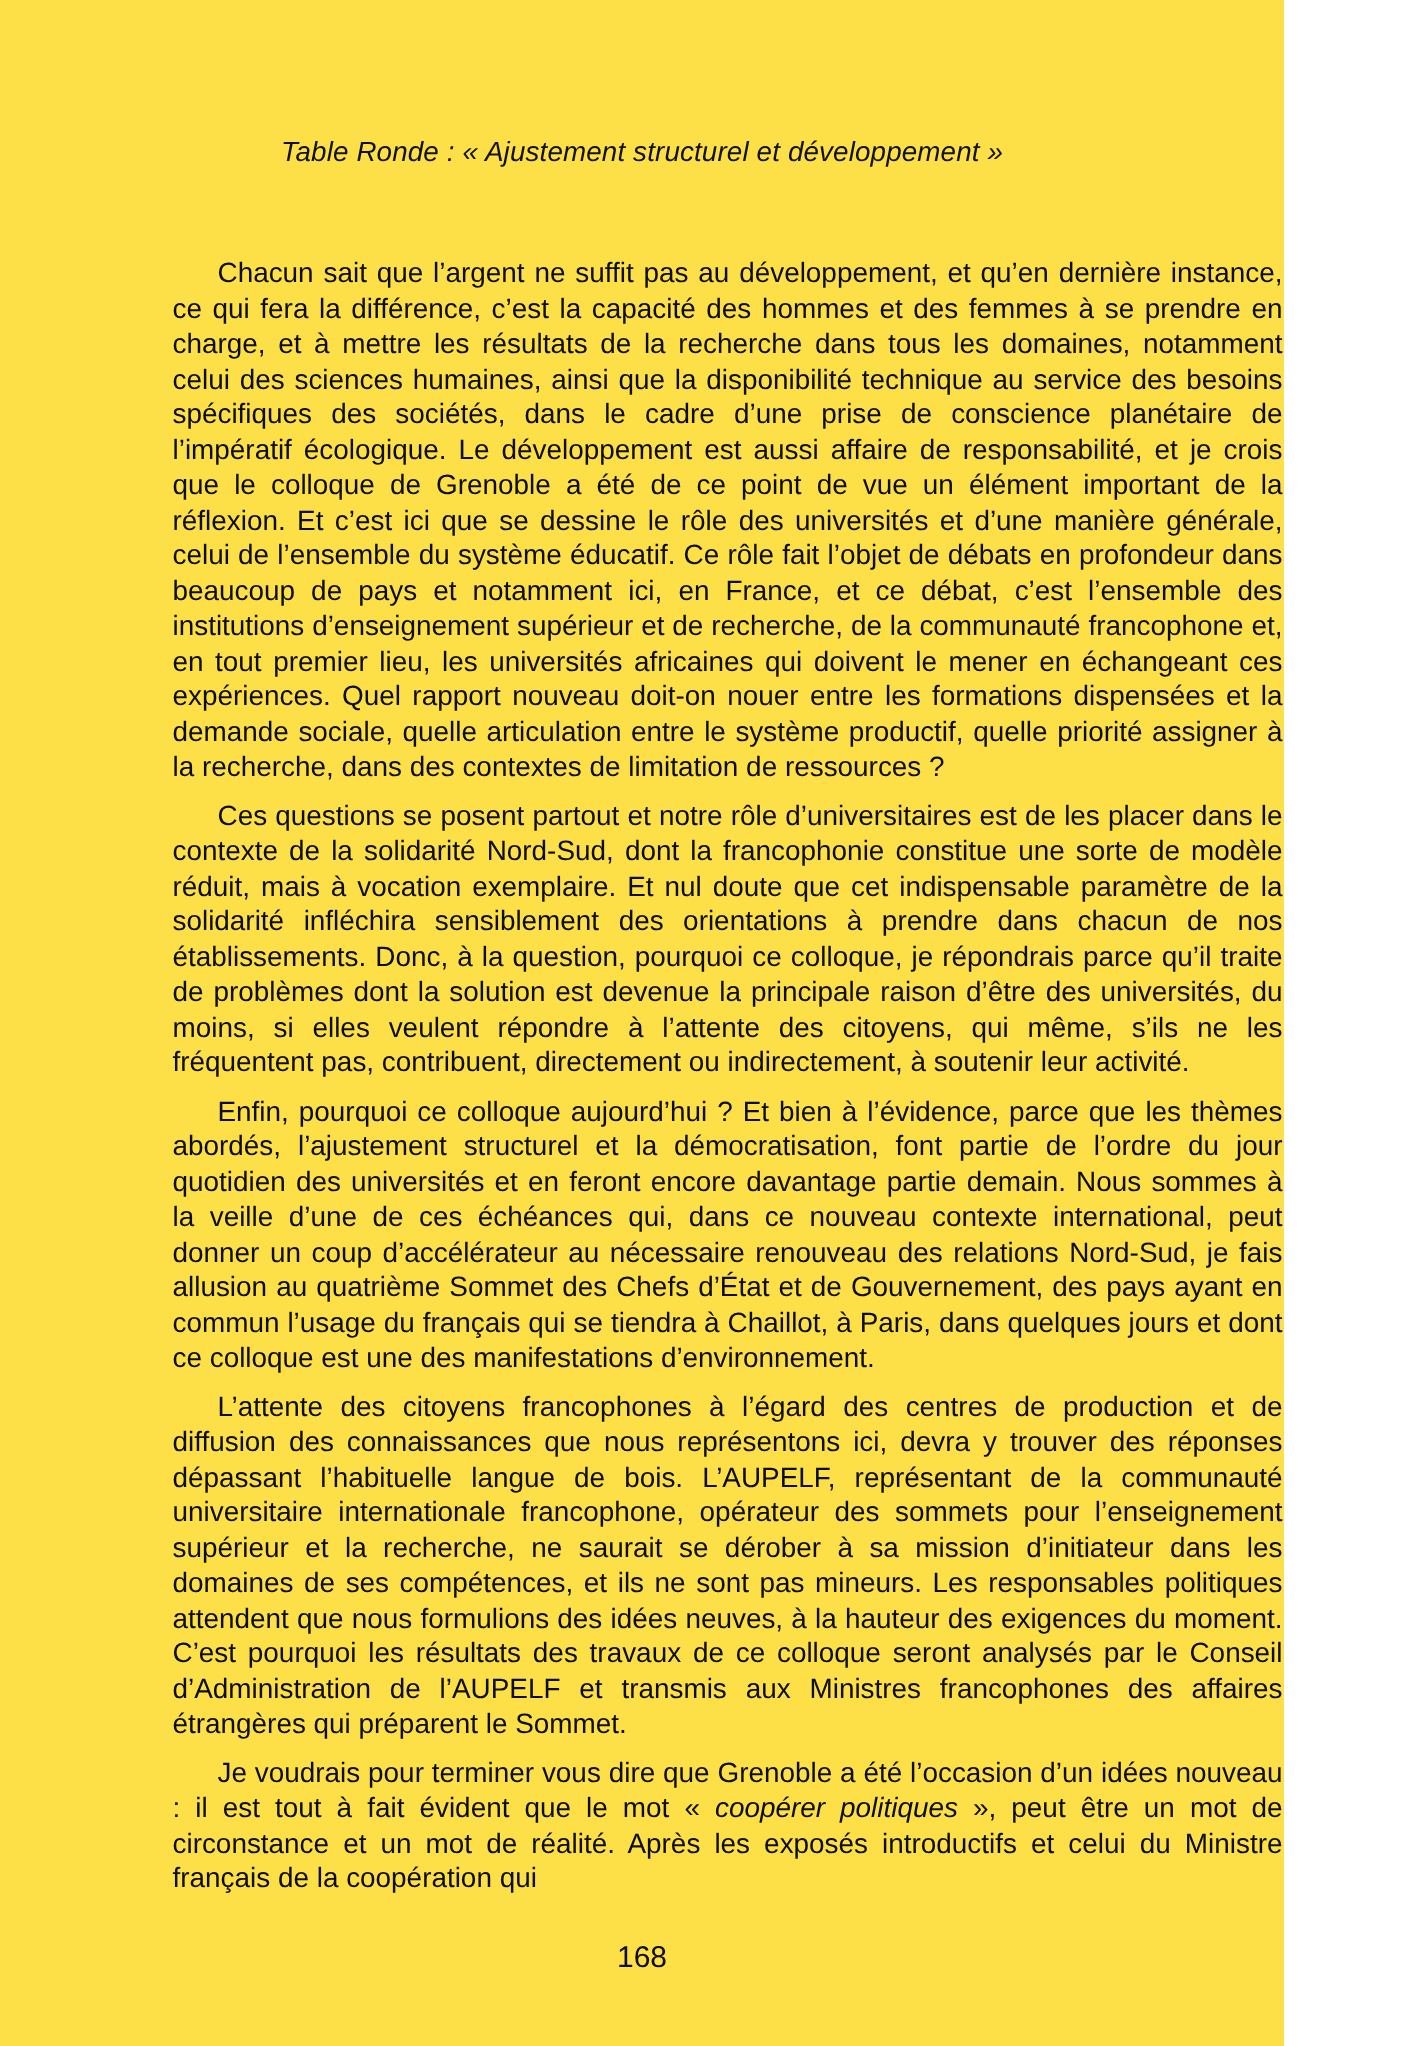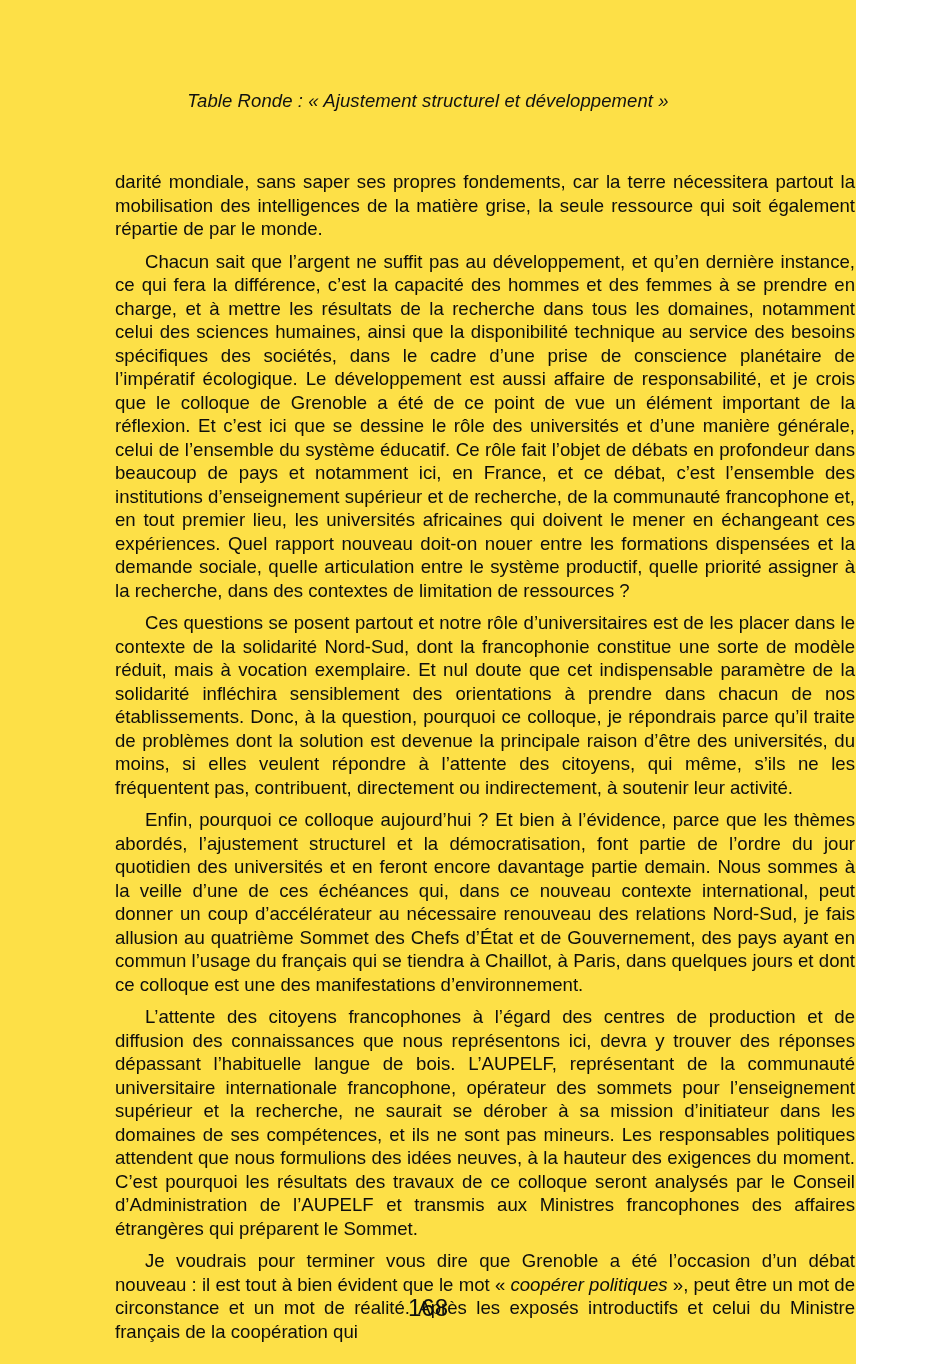--- a/index.html
+++ b/index.html
@@ -46,33 +46,32 @@
   }
   .italic {
     font-style: italic;
   }
   .folio {
     position: absolute;
     top: 1294px;
     left: 0;
     right: 0;
     text-align: center;
-    font-size: 24px;
+    font-size: 20px;
     color: #0d0d0d;
   }
 </style>
 </head>
 <body>
 
 <div class="page">
   <div class="running-head">Table Ronde : « Ajustement structurel et développement »</div>
 
   <div class="body-text">
-      <p class="para no-indent"><span>darité mondiale, sans saper ses propres fondements, car la terre nécessitera partout la mobilisation des intelligences de la matière grise, la seule ressource qui soit également répartie de par le monde.</span></p>
       <p class="para"><span>Chacun sait que l’argent ne suffit pas au développement, et qu’en dernière instance, ce qui fera la différence, c’est la capacité des hommes et des femmes à se prendre en charge, et à mettre les résultats de la recherche dans tous les domaines, notamment celui des sciences humaines, ainsi que la disponibilité technique au service des besoins spécifiques des sociétés, dans le cadre d’une prise de conscience planétaire de l’impératif écologique. Le développement est aussi affaire de responsabilité, et je crois que le colloque de Grenoble a été de ce point de vue un élément important de la réflexion. Et c’est ici que se dessine le rôle des universités et d’une manière générale, celui de l’ensemble du système éducatif. Ce rôle fait l’objet de débats en profondeur dans beaucoup de pays et notamment ici, en France, et ce débat, c’est l’ensemble des institutions d’enseignement supérieur et de recherche, de la communauté francophone et, en tout premier lieu, les universités africaines qui doivent le mener en échangeant ces expériences. Quel rapport nouveau doit-on nouer entre les formations dispensées et la demande sociale, quelle articulation entre le système productif, quelle priorité assigner à la recherche, dans des contextes de limitation de ressources ?</span></p>
       <p class="para"><span>Ces questions se posent partout et notre rôle d’universitaires est de les placer dans le contexte de la solidarité Nord-Sud, dont la francophonie constitue une sorte de modèle réduit, mais à vocation exemplaire. Et nul doute que cet indispensable paramètre de la solidarité infléchira sensiblement des orientations à prendre dans chacun de nos établissements. Donc, à la question, pourquoi ce colloque, je répondrais parce qu’il traite de problèmes dont la solution est devenue la principale raison d’être des universités, du moins, si elles veulent répondre à l’attente des citoyens, qui même, s’ils ne les fréquentent pas, contribuent, directement ou indirectement, à soutenir leur activité.</span></p>
       <p class="para"><span>Enfin, pourquoi ce colloque aujourd’hui ? Et bien à l’évidence, parce que les thèmes abordés, l’ajustement structurel et la démocratisation, font partie de l’ordre du jour quotidien des universités et en feront encore davantage partie demain. Nous sommes à la veille d’une de ces échéances qui, dans ce nouveau contexte international, peut donner un coup d’accélérateur au nécessaire renouveau des relations Nord-Sud, je fais allusion au quatrième Sommet des Chefs d’État et de Gouvernement, des pays ayant en commun l’usage du français qui se tiendra à Chaillot, à Paris, dans quelques jours et dont ce colloque est une des manifestations d’environnement.</span></p>
       <p class="para"><span>L’attente des citoyens francophones à l’égard des centres de production et de diffusion des connaissances que nous représentons ici, devra y trouver des réponses dépassant l’habituelle langue de bois. L’AUPELF, représentant de la communauté universitaire internationale francophone, opérateur des sommets pour l’enseignement supérieur et la recherche, ne saurait se dérober à sa mission d’initiateur dans les domaines de ses compétences, et ils ne sont pas mineurs. Les responsables politiques attendent que nous formulions des idées neuves, à la hauteur des exigences du moment. C’est pourquoi les résultats des travaux de ce colloque seront analysés par le Conseil d’Administration de l’AUPELF et transmis aux Ministres francophones des affaires étrangères qui préparent le Sommet.</span></p>
-      <p class="para"><span>Je voudrais pour terminer vous dire que Grenoble a été l’occasion d’un débat nouveau : il est tout à bien évident que le mot « </span><span class="italic">coopérer politiques</span><span> », peut être un mot de circonstance et un mot de réalité. Après les exposés introductifs et celui du Ministre français de la coopération qui</span></p>
+      <p class="para"><span>Je voudrais pour terminer vous dire que Grenoble a été l’occasion d’un idées nouveau : il est tout à fait évident que le mot « </span><span class="italic">coopérer politiques</span><span> », peut être un mot de circonstance et un mot de réalité. Après les exposés introductifs et celui du Ministre français de la coopération qui</span></p>
     </div>
 
   <div class="folio">168</div>
 </div>
 
 </body></html>

